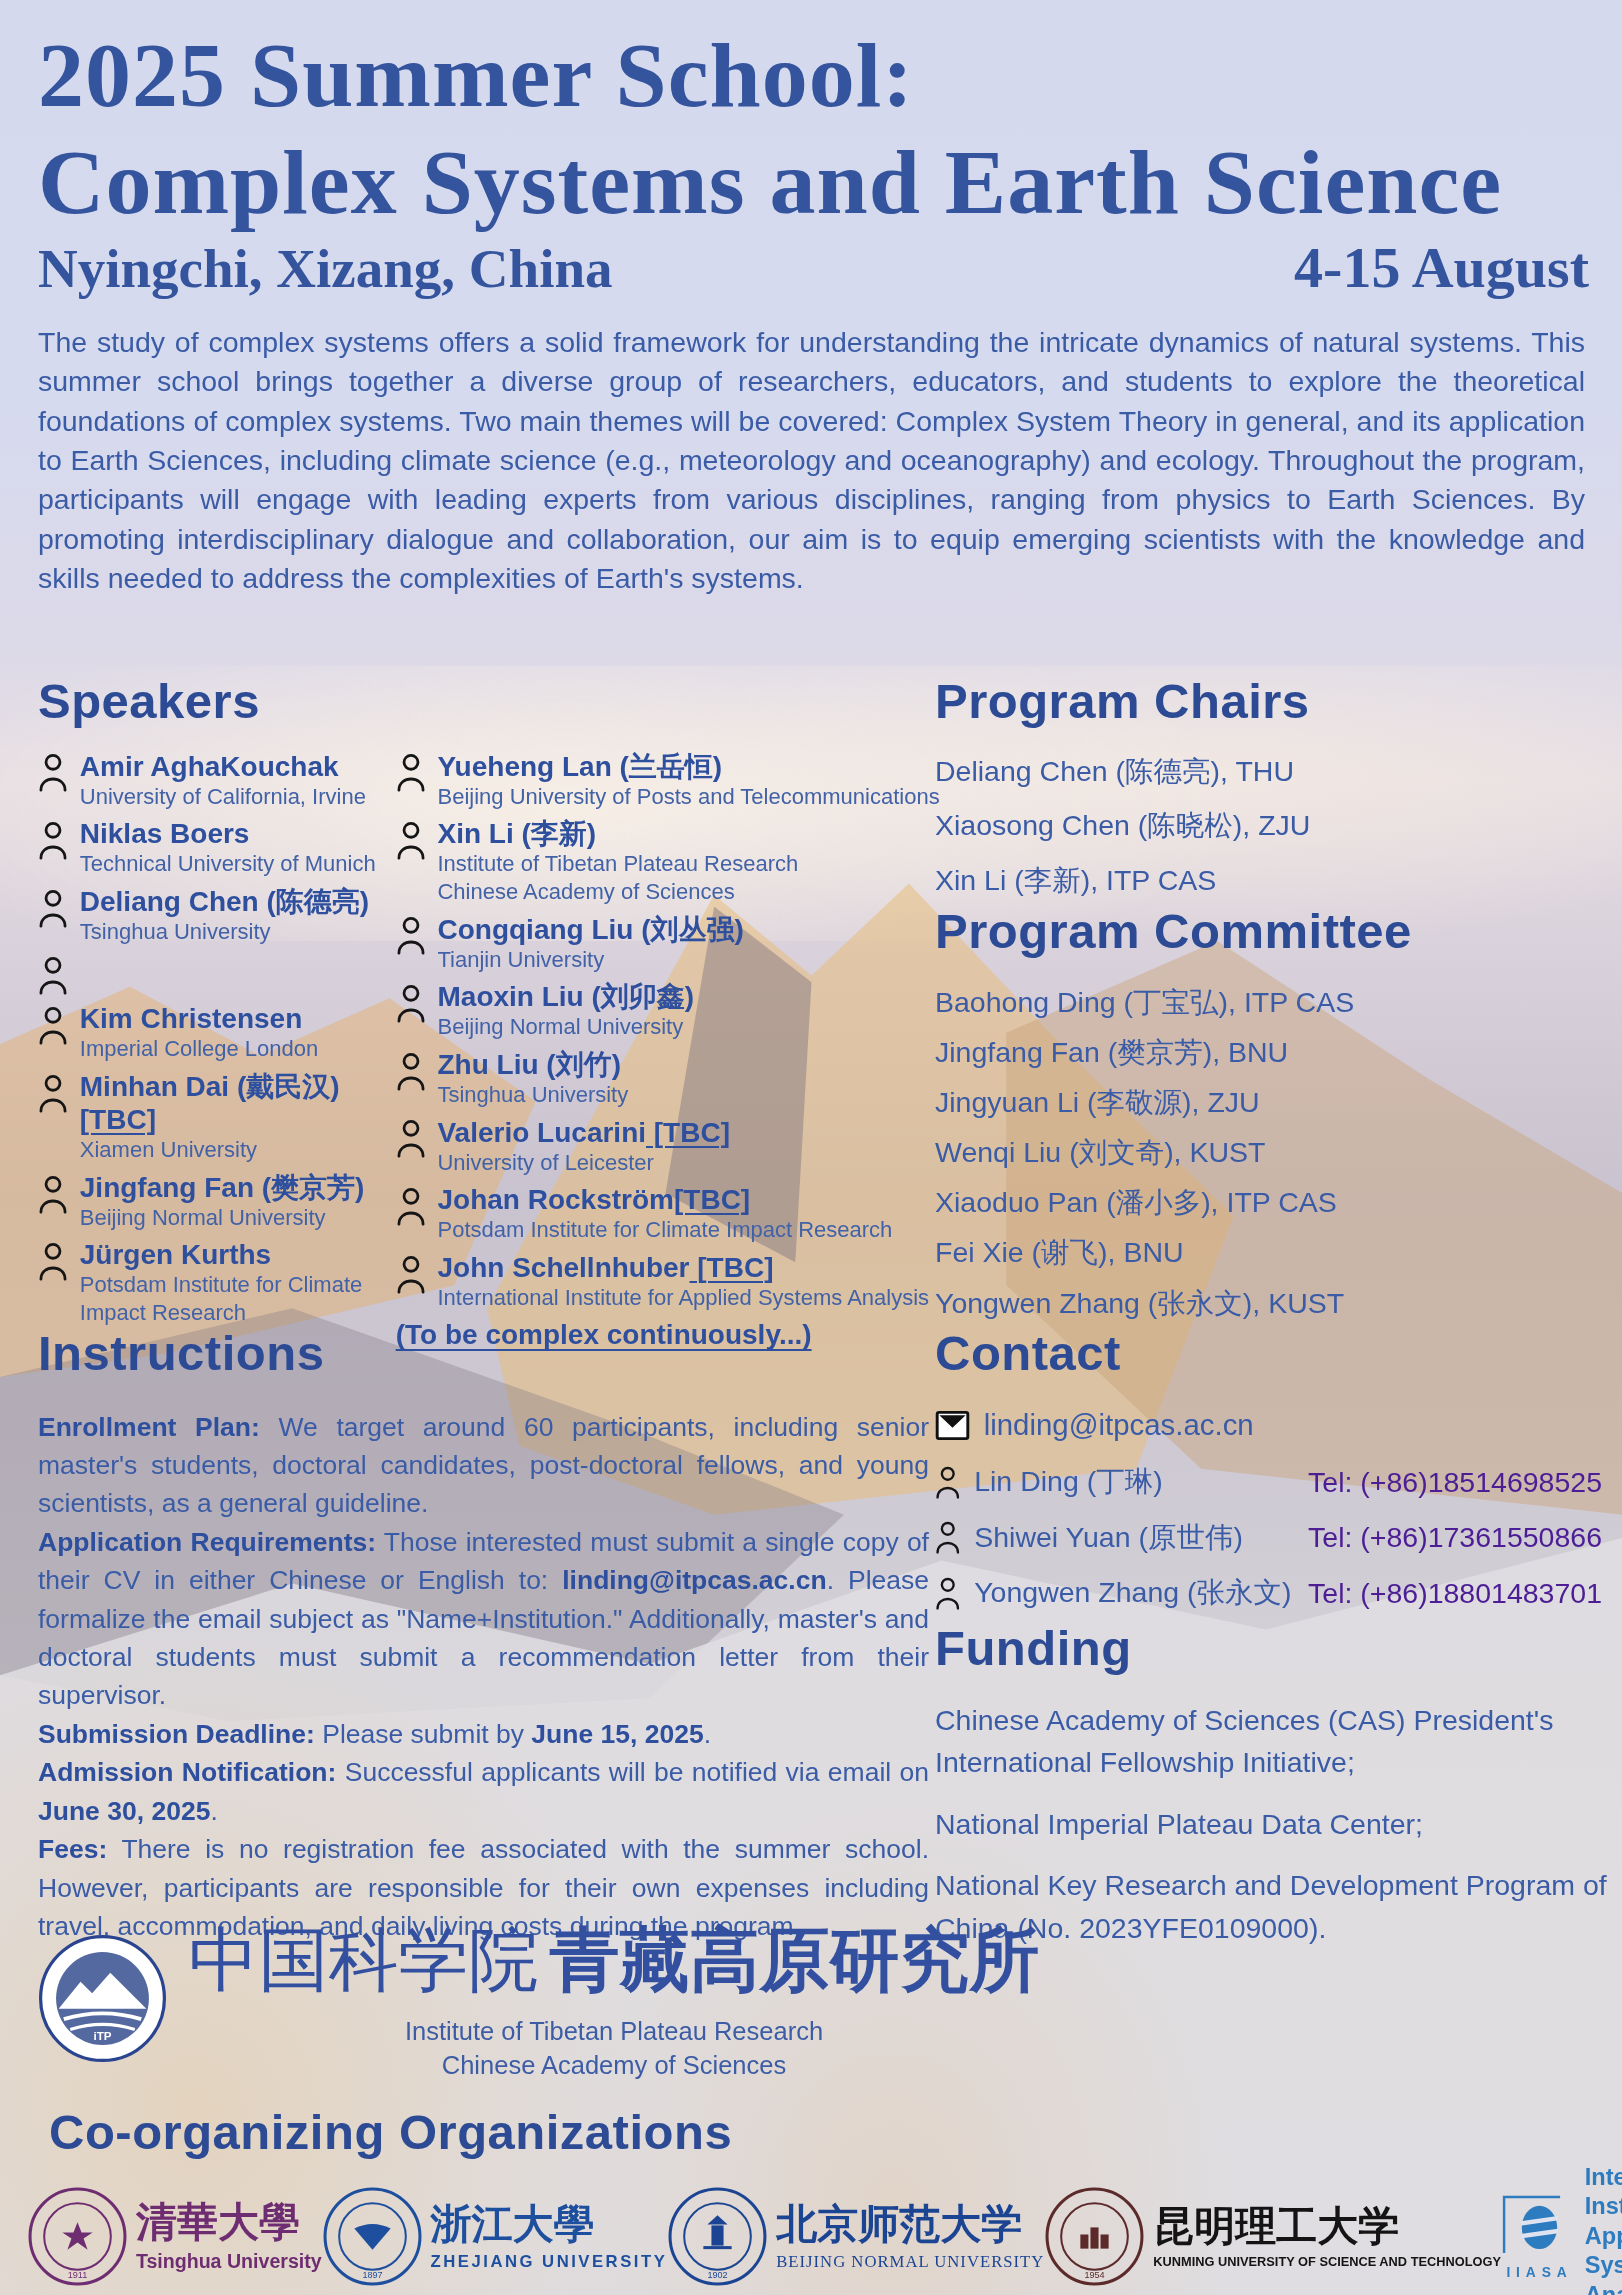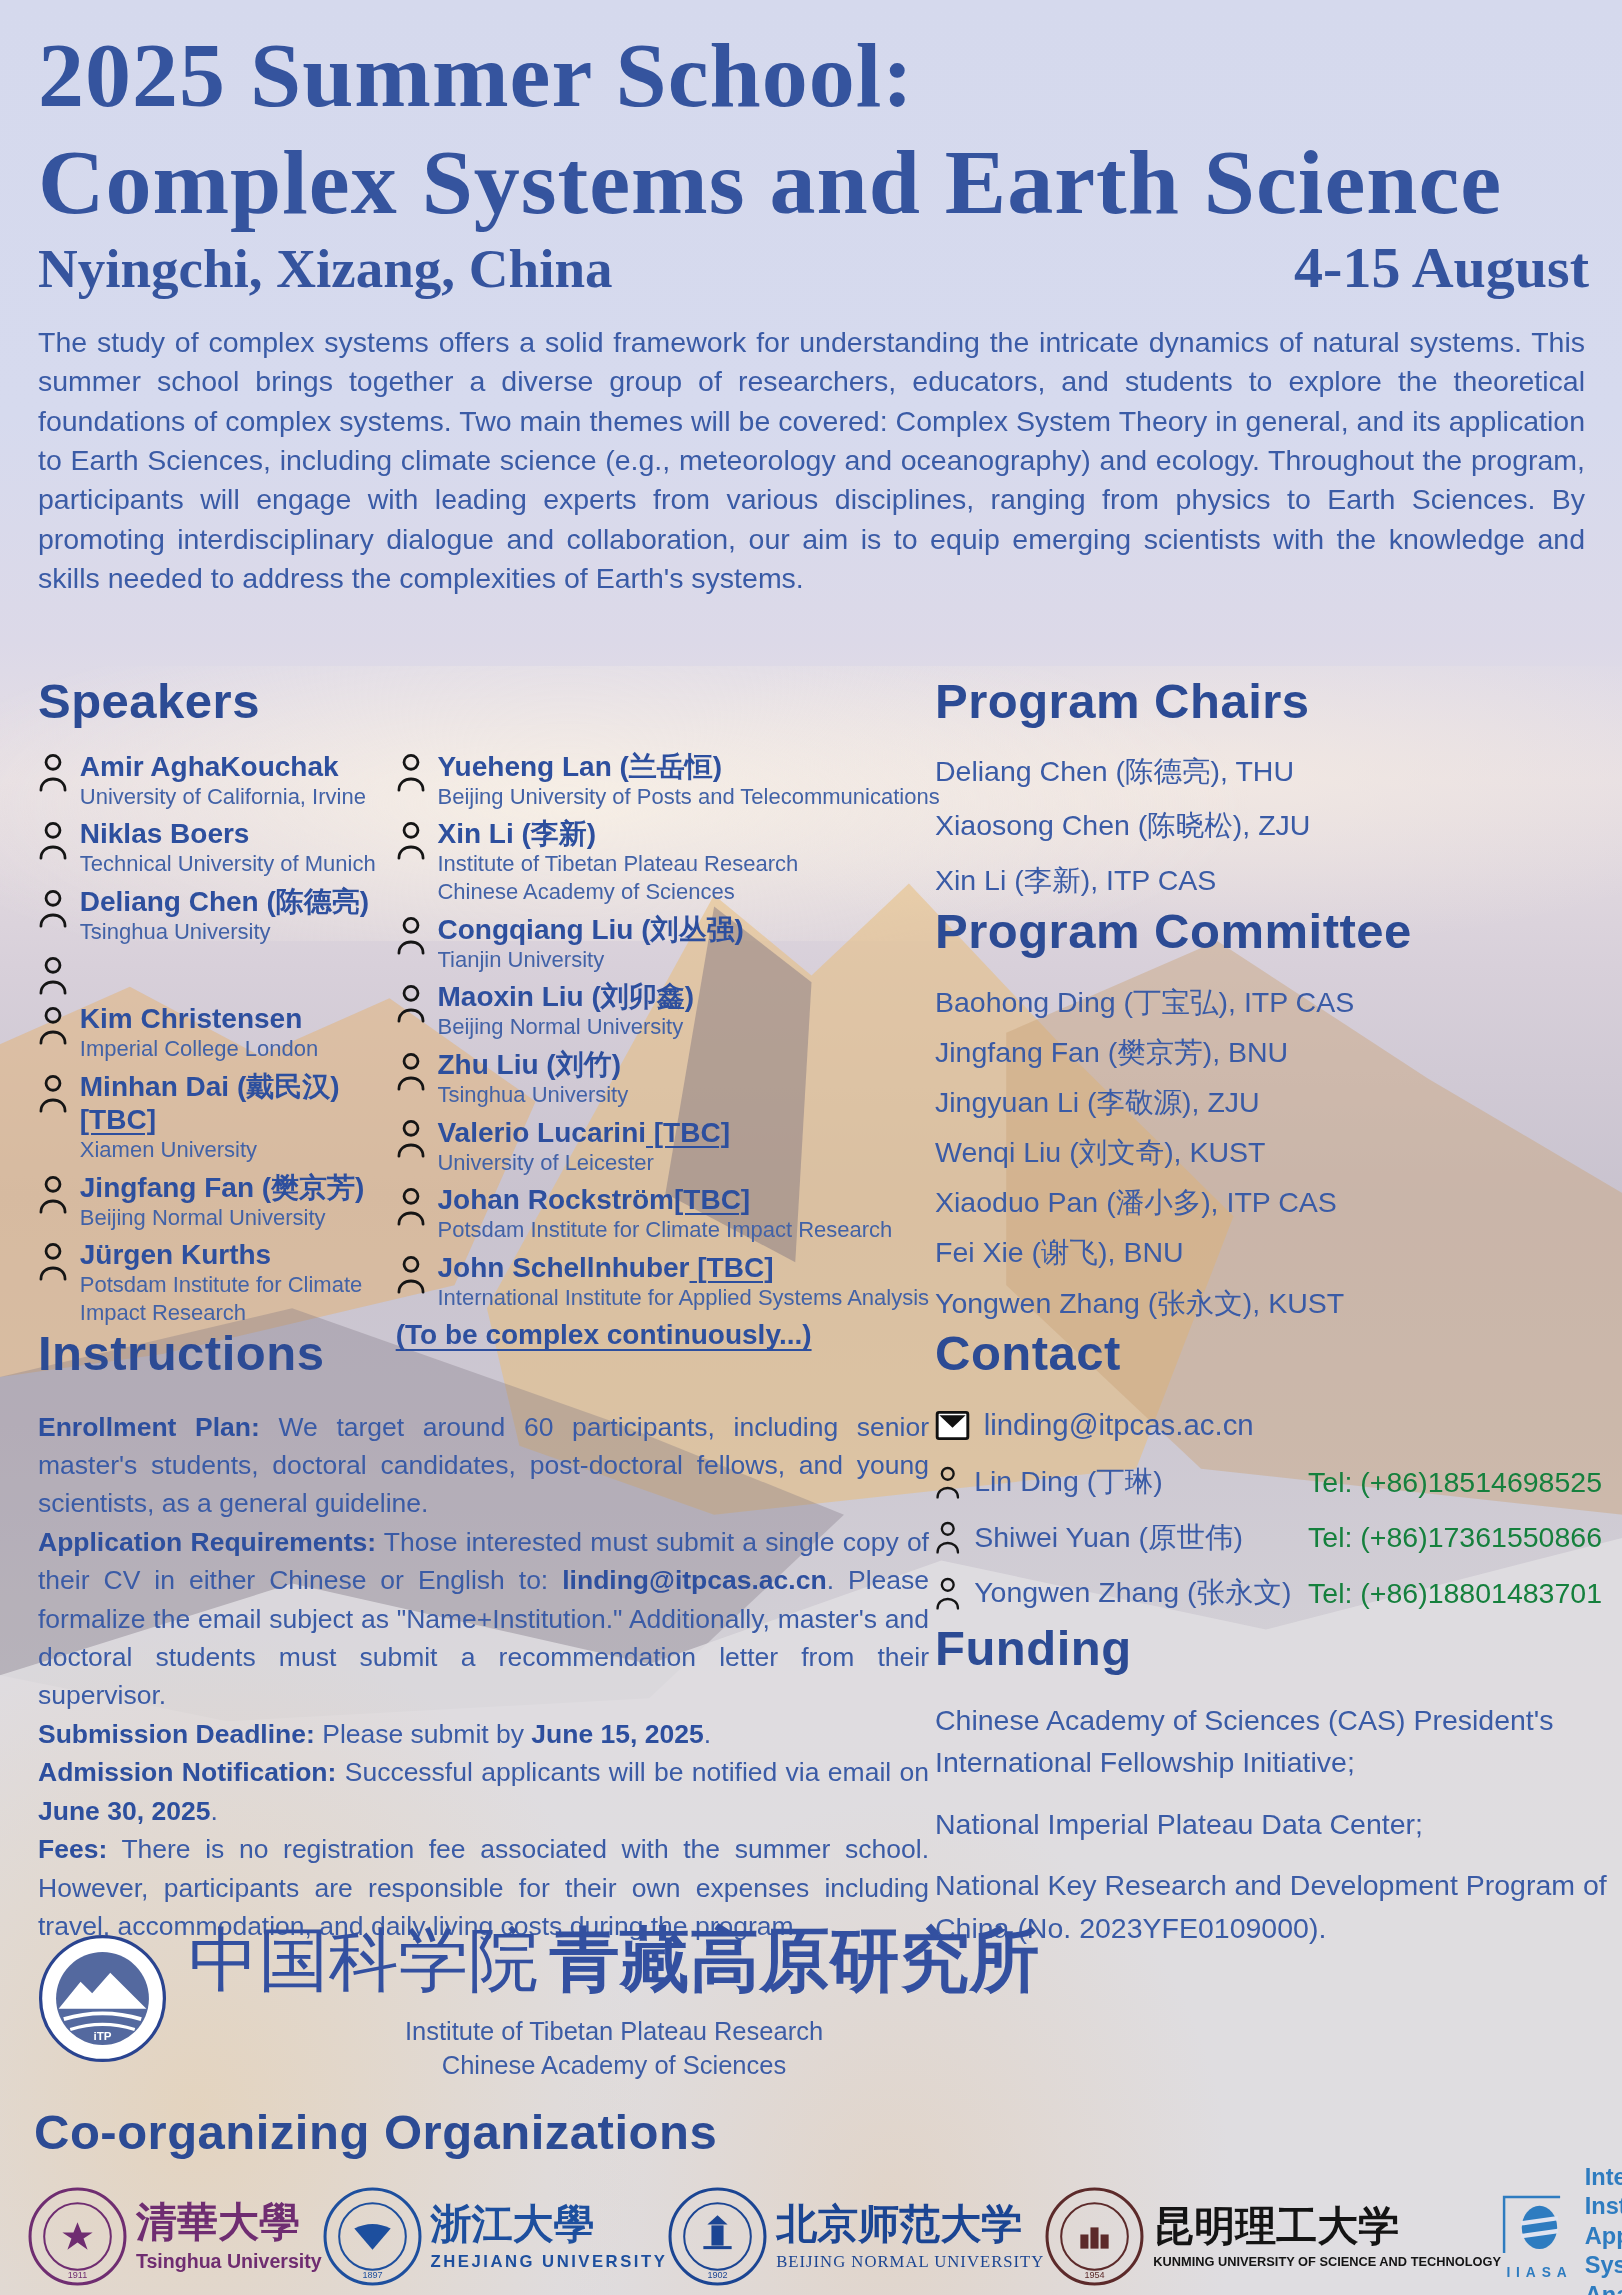--- a/index.html
+++ b/index.html
@@ -61,21 +61,21 @@
 
   #contact{position:absolute;left:935px;top:1325px;width:667px}
   #contact .sec-h{margin-bottom:26.5px}
   .mail-row{display:flex;align-items:center;margin-bottom:20.6px}
   .mail-row svg{width:35px;height:35px;margin-right:13.7px;flex:none}
   .mail-row span{font-size:29.4px;color:#3a5ba6}
   .c-row{display:flex;align-items:center;margin-bottom:17.7px}
   .picon2{flex:none;width:25.5px;margin-right:13.7px}
   .picon2 svg{width:25.5px;height:33px;display:block}
   .c-name{font-size:28.5px;color:#3a5ba6;flex:1}
-  .c-tel{font-size:28.5px;color:#15803d;white-space:nowrap}
+  .c-tel{font-size:28.5px;color:#4c1d95;white-space:nowrap}
 
   #funding{position:absolute;left:935px;top:1620px;width:672px}
   #funding .sec-h{margin-bottom:22.6px}
   .f-item{font-size:28.5px;color:#3a5ba6;line-height:1.5;margin-bottom:18.6px}
 
   
   #instructions{position:absolute;left:38px;top:1325px;width:891px}
   #instructions .sec-h{margin-bottom:26.5px}
   .ins{font-size:26.5px;line-height:1.45;color:#3a5ba6;text-align:justify}
   .ins-label,.ins-bold{font-weight:700;color:#2d4f9e}
@@ -84,21 +84,21 @@
   #hosting{position:absolute;left:38px;top:1914px;width:888px}
   #hosting .sec-h{margin-bottom:16.7px}
   .host-row{display:flex;align-items:center}
   .host-logo{width:129px;height:129px;flex:none;margin-right:21.6px}
   .host-text{display:flex;flex-direction:column;align-items:center}
   .host-cn{font-size:70px;color:#3350a0;white-space:nowrap;font-weight:600}
   .host-cn .cn1{margin-right:10.8px;font-weight:400}
   .host-en{font-size:25.5px;color:#3c5ca6;text-align:center;line-height:1.35;margin-top:5.9px}
 
   
-  #coorg-h{position:absolute;left:34px;top:2104px}
+  #coorg-h{position:absolute;left:49px;top:2104px}
   #logos{position:absolute;left:27px;right:12.3px;top:2163px;display:flex;align-items:center;
          justify-content:space-between}
   .logo{display:flex;align-items:center}
   .seal{width:101px;height:101px;flex:none;margin-right:7.9px}
   .lg-texts{display:flex;flex-direction:column}
   .lg-cn{font-size:41px;font-weight:700;white-space:nowrap;line-height:1.1}
   .lg-en{margin-top:4.9px;white-space:nowrap}
   .thu .lg-cn,.thu .lg-en{color:#6f2d71}
   .thu .lg-en{font-size:19.6px;font-weight:700}
   .zju .lg-cn,.zju .lg-en{color:#1d4f9e}

